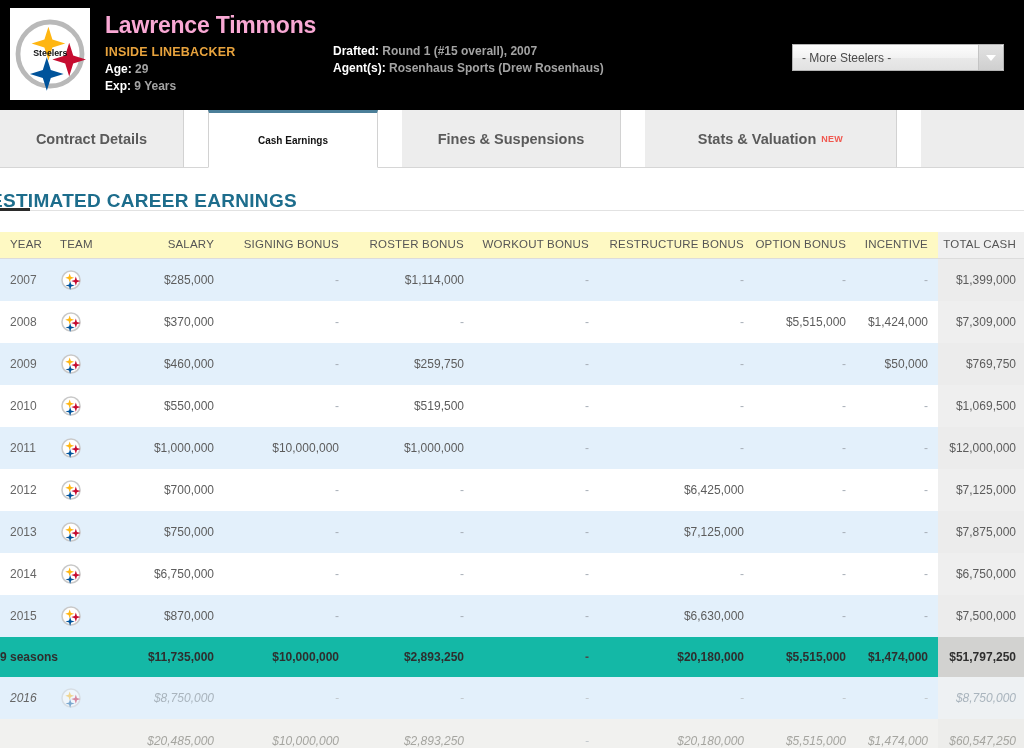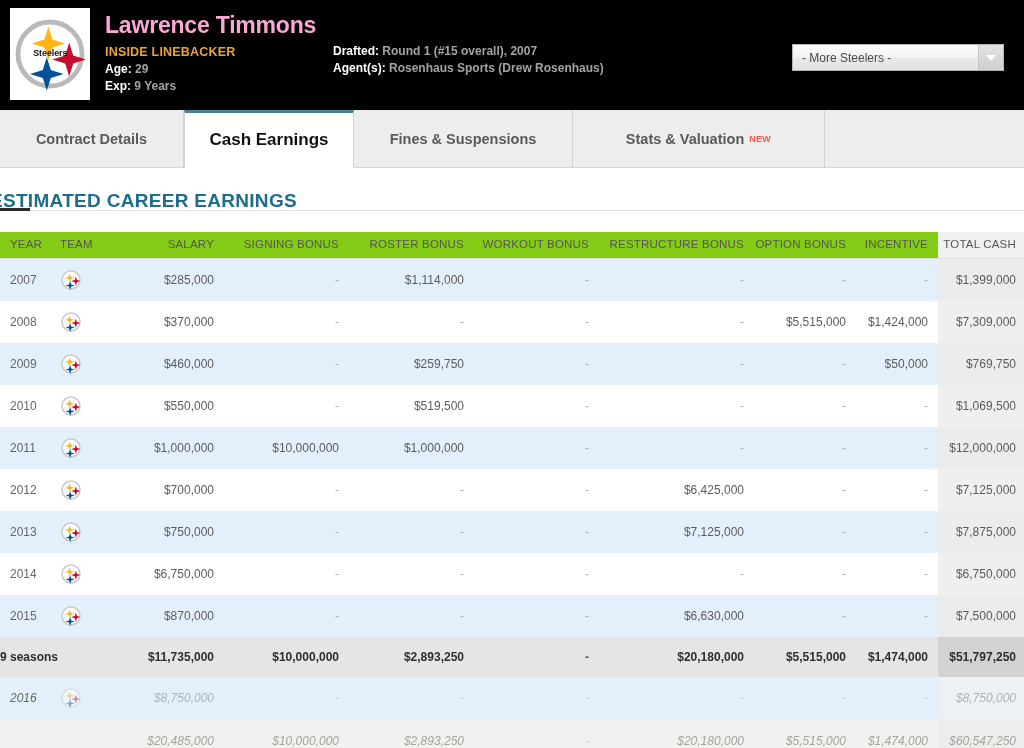--- a/index.html
+++ b/index.html
@@ -128,20 +128,21 @@
   }
 
   
   .tabbar {
     position: relative;
     height: 58px;
     background: #ffffff;
     display: flex;
     align-items: stretch;
     border-bottom: 1px solid #d6d6d6;
+    gap: 24px;
   }
   .tab {
     position: relative;
     display: flex;
     align-items: center;
     justify-content: center;
     background: #ededed;
     border-right: 1px solid #d2d2d2;
     color: #5a5a5a;
     font-size: 14.5px;
@@ -157,21 +158,21 @@
 
   .tab.active {
     background: #ffffff;
     color: #111111;
     border-top: 3px solid #4b7f99;
     border-left: 1px solid #d2d2d2;
     border-right: 1px solid #d2d2d2;
     border-bottom: 1px solid #ffffff;
     margin-bottom: -1px;
     z-index: 3;
-    font-size: 17px;
+    font-size: 10px;
   }
   .new-badge {
     color: #f0584f;
     font-size: 9px;
     font-weight: bold;
     vertical-align: super;
     margin-left: 5px;
     letter-spacing: 0.3px;
   }
 
@@ -213,21 +214,21 @@
     table-layout: fixed;
     font-size: 12px;
   }
   .earnings-table th {
     font-size: 11.5px;
     font-weight: normal;
     color: #555555;
     letter-spacing: 0.2px;
     padding: 6px 10px 8px 0;
     text-align: right;
-    background: #84cc16;
+    background: #fef9c3;
     border-bottom: 1px solid #dcdcdc;
     white-space: nowrap;
     vertical-align: bottom;
   }
   .earnings-table th.c-year { text-align: left; padding-left: 10px; }
   .earnings-table th.c-team { text-align: left; padding-left: 4px; }
   .earnings-table th.c-total { background: #f0f0f0; padding-right: 8px; }
 
   .earnings-table td {
     padding: 0 10px 0 0;
@@ -240,21 +241,21 @@
   .earnings-table td.c-year { text-align: left; padding-left: 10px; color: #666666; }
   .earnings-table td.c-team { text-align: left; padding-left: 4px; }
   .earnings-table td.c-total { background: #efefef; padding-right: 8px; }
 
   tr.stripe td { background: #e3f0fb; }
   tr.stripe td.c-total { background: #ececec; }
   tr.plain td { background: #ffffff; }
   tr.plain td.c-total { background: #efefef; }
 
   tr.totals td {
-    background: #e5e5e5;
+    background: #14b8a6;
     font-weight: bold;
     color: #2e2e2e;
     height: 40px;
   }
   tr.totals td.c-total { background: #d2d2d0; }
   tr.totals td.c-year {
     text-align: center;
     padding-left: 0;
     color: #2e2e2e;
   }

